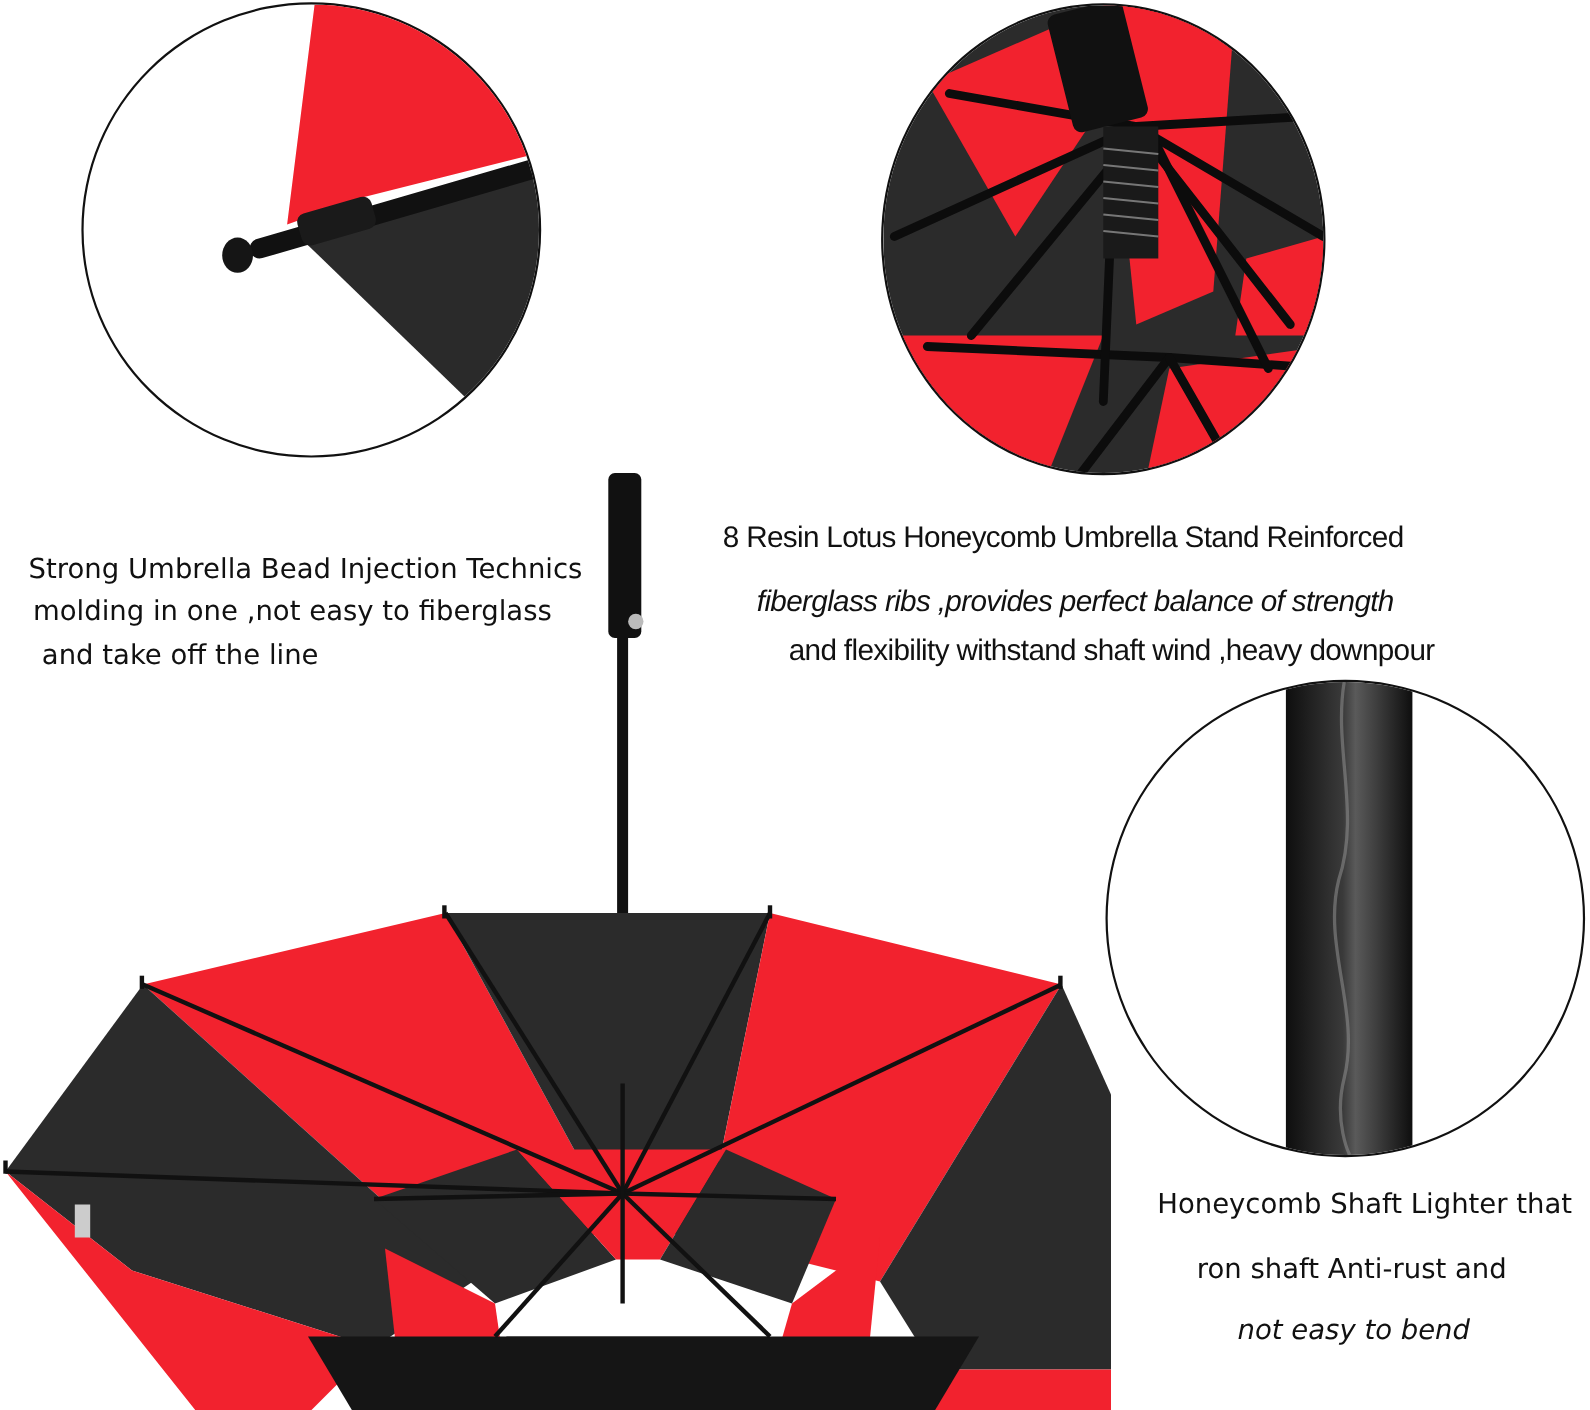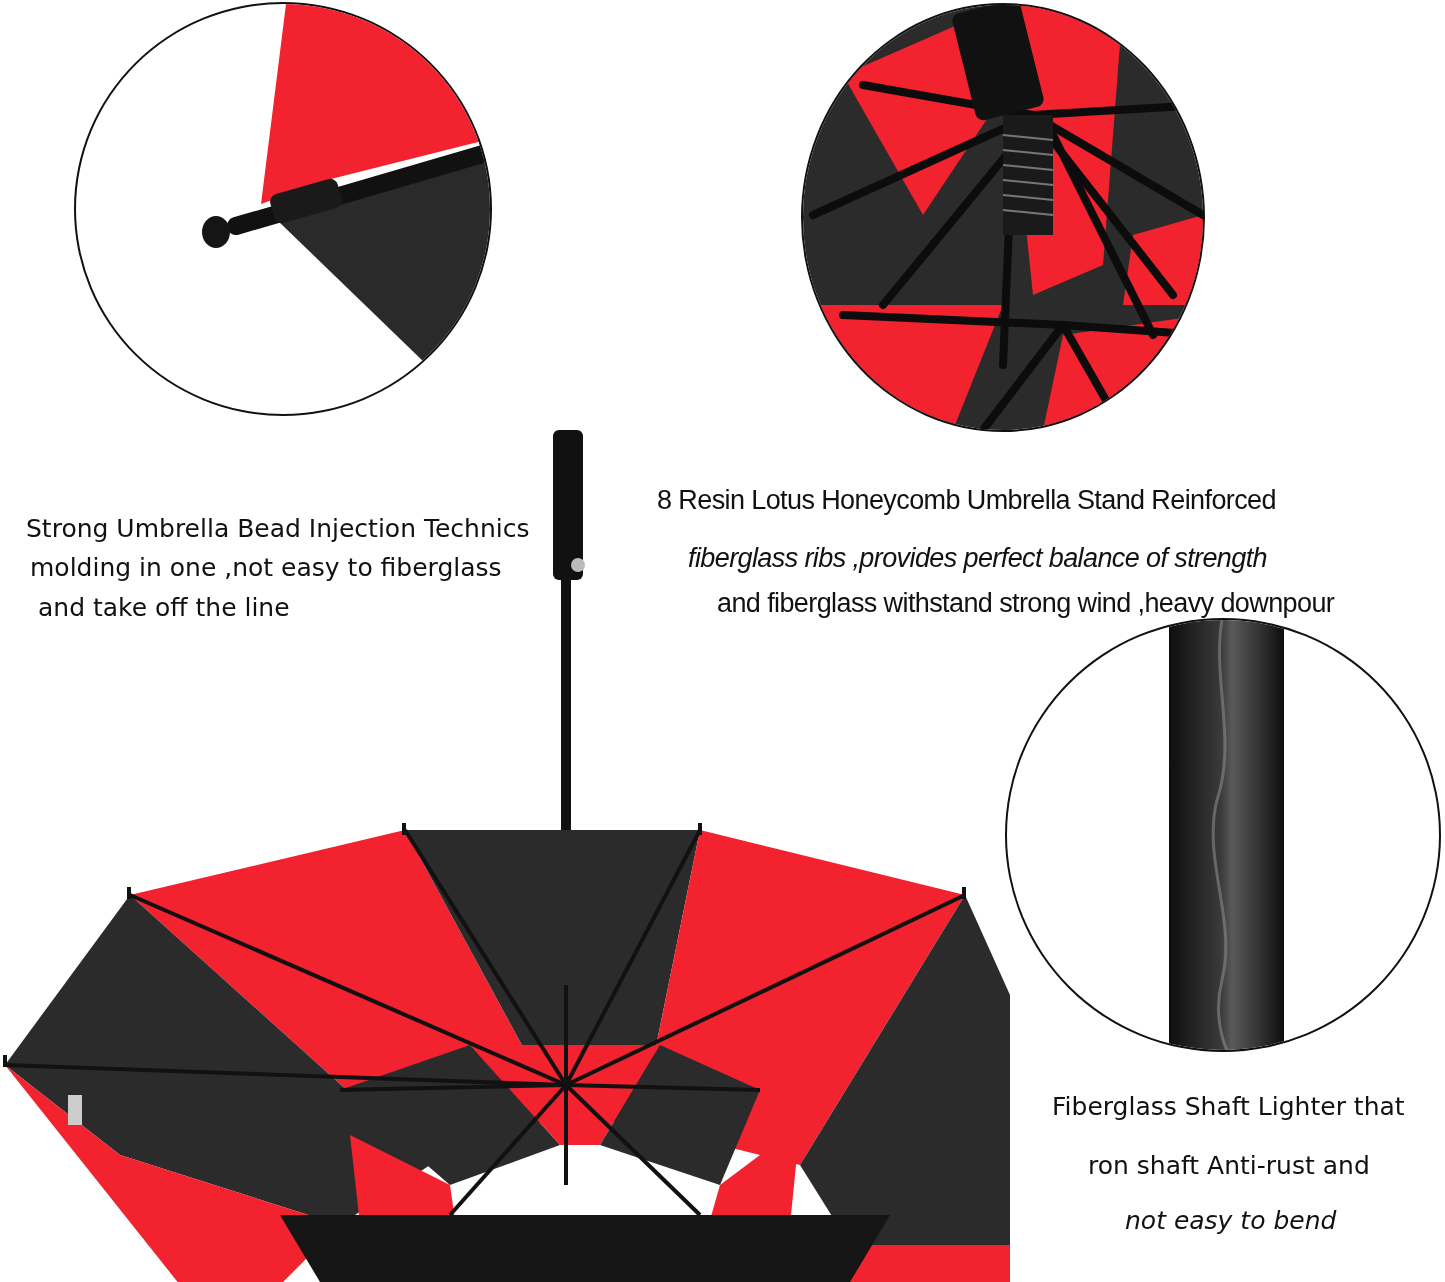--- a/index.html
+++ b/index.html
@@ -1,19 +1,19 @@
 <!DOCTYPE html>
 <html><head>
 <meta charset="utf-8">
 <style>
   html,body{margin:0;padding:0;background:#ffffff;}
   body{width:1445px;height:1282px;position:relative;overflow:hidden;font-family:"DejaVu Sans","Liberation Sans",sans-serif;color:#111;}
   .abs{position:absolute;}
   .circle{position:absolute;border-radius:50%;border:2px solid #111;overflow:hidden;background:#fff;}
-  .caption{position:absolute;font-size:25px;line-height:1;color:#111;white-space:nowrap;margin-top:12px;}
+  .caption{position:absolute;font-size:25px;line-height:1;color:#111;white-space:nowrap;}
   .caption-narrow{font-family:"Liberation Sans",sans-serif;font-size:27px;letter-spacing:-0.6px;}
   svg{display:block;}
 </style>
 </head>
 <body>
 
 <div class="circle" style="left:74px;top:2px;width:414px;height:410px;">
   <svg width="414" height="410" viewBox="0 0 414 410">
     <polygon points="210,0 414,0 414,135 255,175 185,200" fill="#f2222e"></polygon>
     <polygon points="200,215 414,150 414,410 350,360" fill="#2a2a2a"></polygon>
@@ -72,23 +72,23 @@
     <path d="M215,0 C205,60 230,120 210,180 C195,240 230,300 215,360 C205,400 220,430 220,430" stroke="#888" stroke-width="3" fill="none" opacity="0.6"></path>
   </svg>
 </div>
 
 <div class="caption" style="left:26px;top:504px;">Strong Umbrella Bead Injection Technics</div>
 <div class="caption" style="left:30px;top:543px;">molding in one ,not easy to fiberglass</div>
 <div class="caption" style="left:38px;top:583px;">and take off the line</div>
 
 <div class="caption caption-narrow" style="left:657px;top:475px;">8 Resin Lotus Honeycomb Umbrella Stand Reinforced</div>
 <div class="caption caption-narrow" style="left:688px;top:533px;font-style:italic;">fiberglass ribs ,provides perfect balance of strength</div>
-<div class="caption caption-narrow" style="left:717px;top:578px;">and fiberglass withstand strong wind ,heavy downpour</div>
+<div class="caption caption-narrow" style="left:717px;top:578px;">and flexibility withstand shaft wind ,heavy downpour</div>
 
-<div class="caption" style="left:1052px;top:1082px;">Fiberglass Shaft Lighter that</div>
+<div class="caption" style="left:1052px;top:1082px;">Honeycomb Shaft Lighter that</div>
 <div class="caption" style="left:1088px;top:1141px;">ron shaft Anti-rust and</div>
 <div class="caption" style="left:1125px;top:1196px;font-style:italic;">not easy to bend</div>
 
 <div class="abs" style="left:0;top:425px;width:1010px;height:857px;">
   <svg width="1010" height="857" viewBox="0 0 1010 857">
 
     <rect x="553" y="5" width="30" height="150" rx="6" fill="#111"></rect>
     <circle cx="578" cy="140" r="7" fill="#bbb"></circle>
 
     <rect x="561" y="155" width="10" height="380" fill="#111"></rect>

